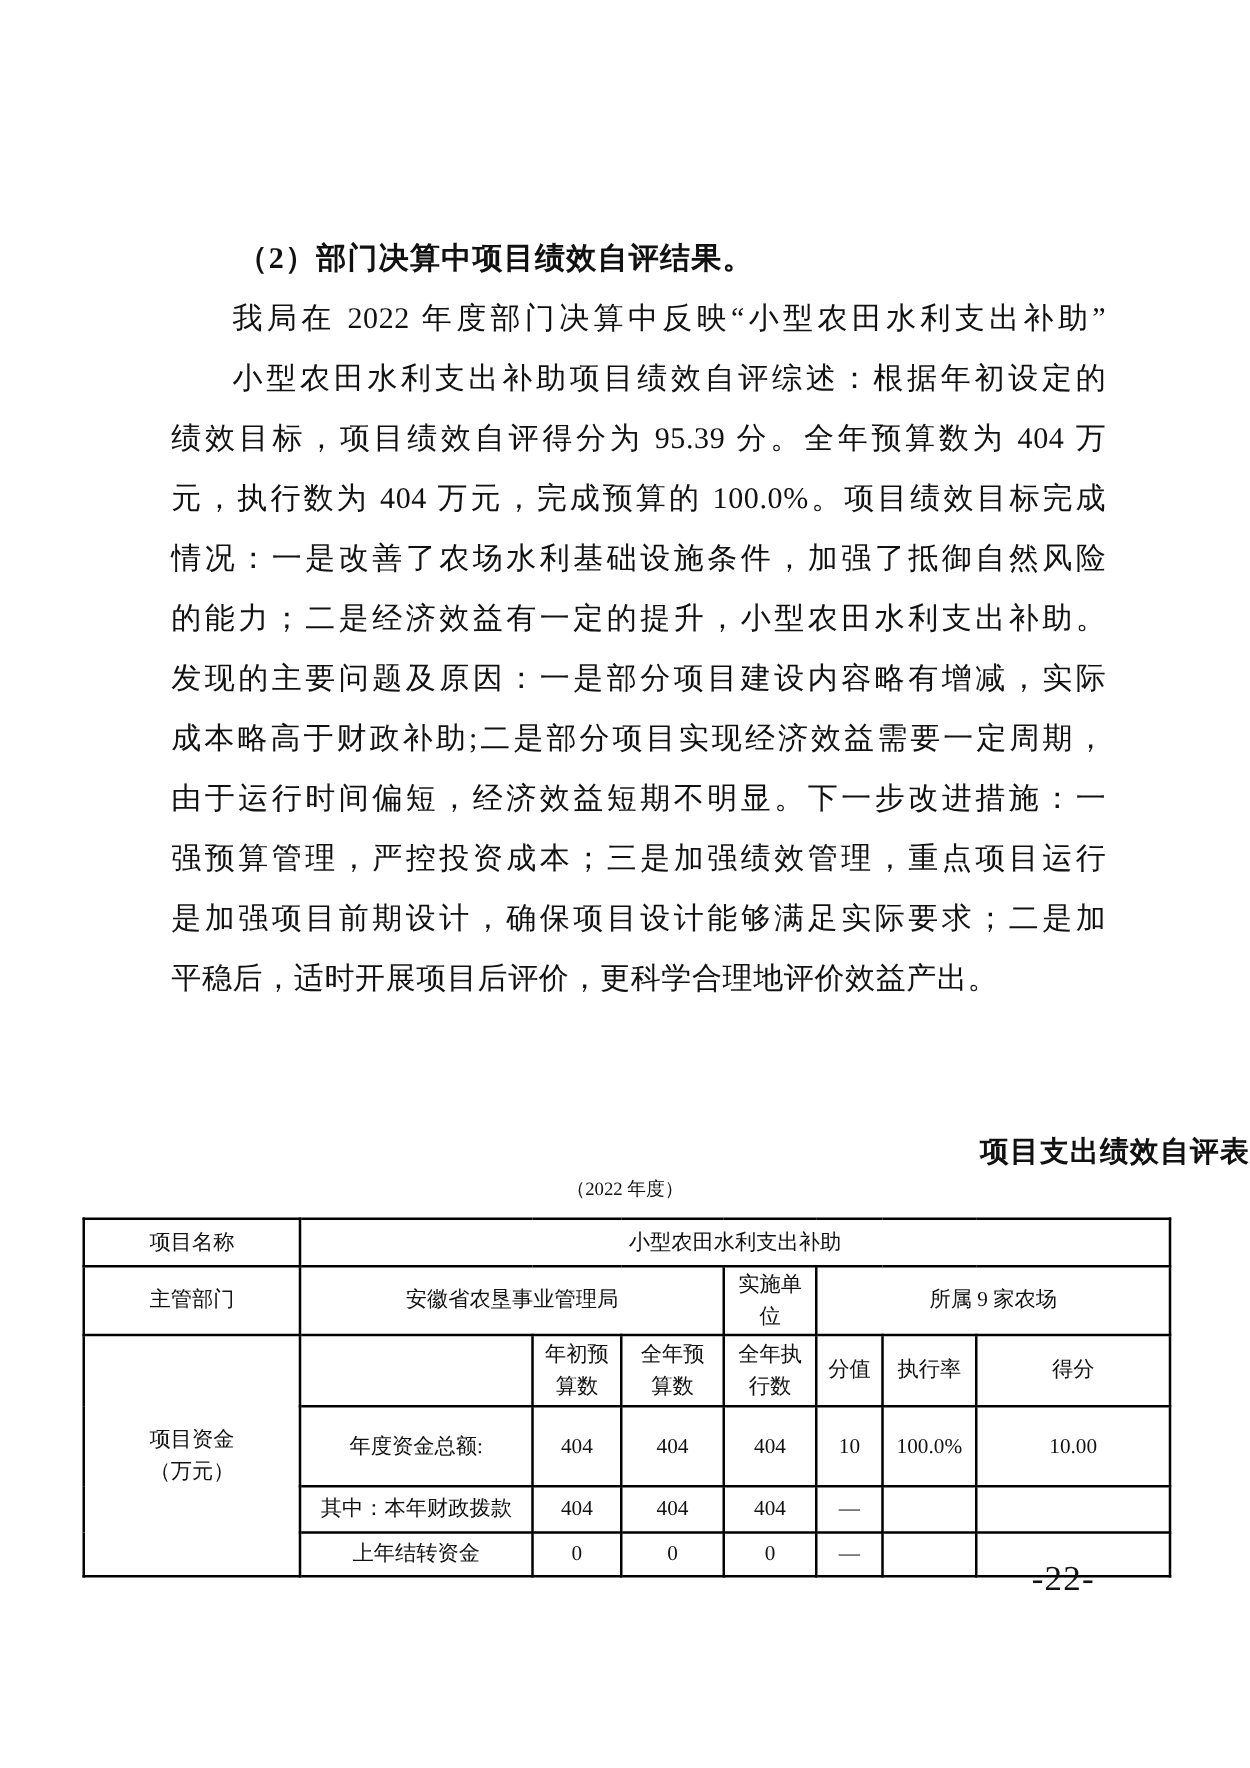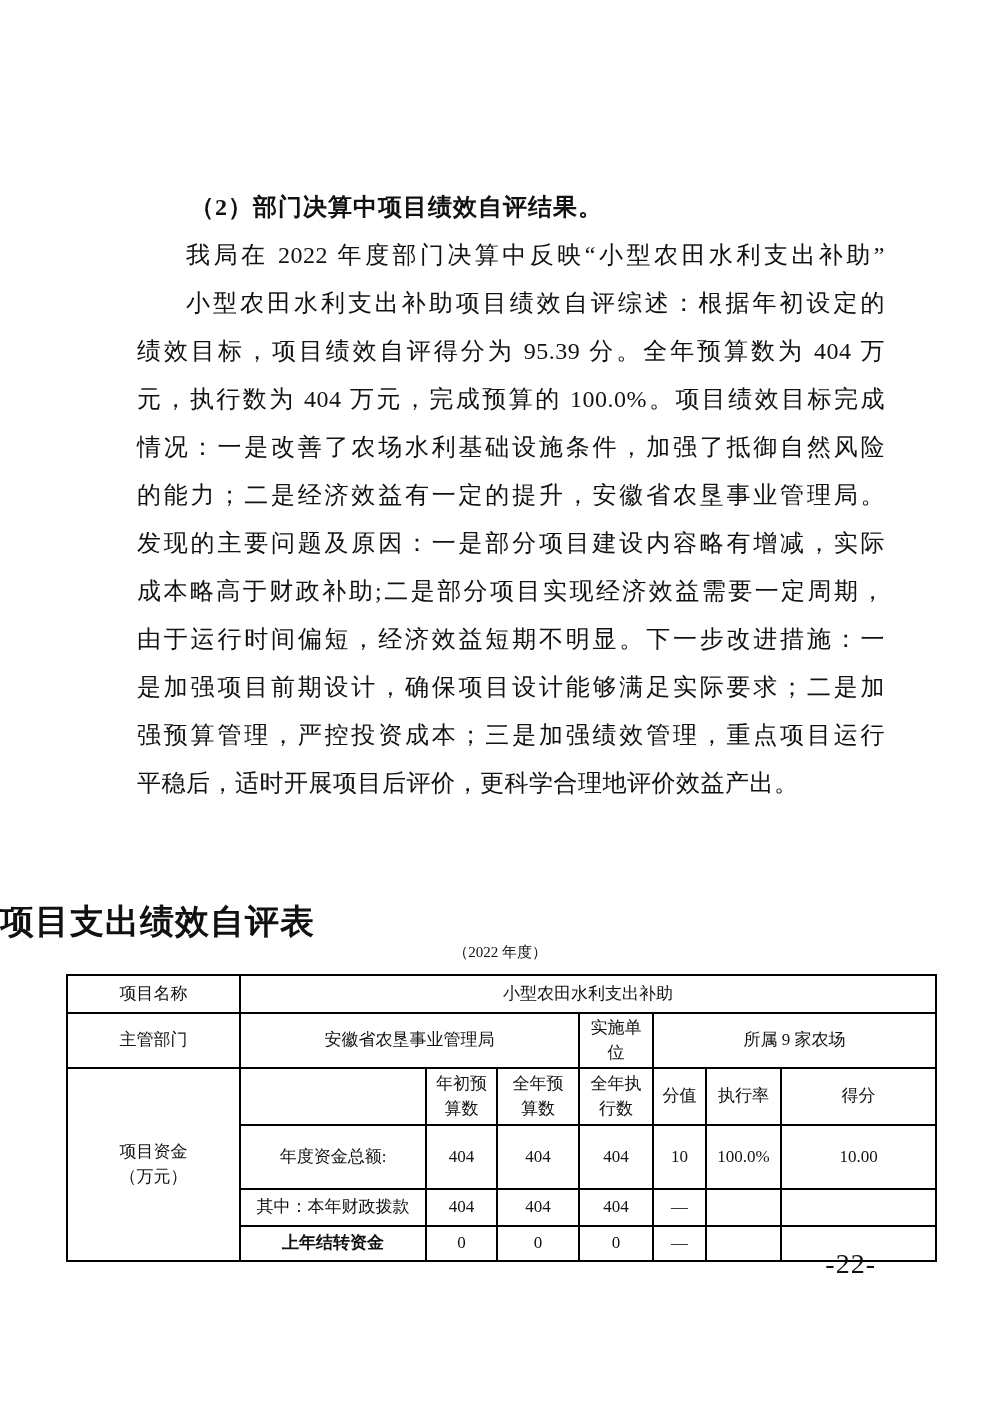--- a/index.html
+++ b/index.html
@@ -35,24 +35,24 @@
   .line.heading {
     font-weight: bold;
     text-indent: 53px;
     letter-spacing: 1px;
   }
 
   
   .table-title {
     position: absolute;
     left: 0; top: 901px; width: 1000px;
-    text-align: left;
+    text-align: right;
     font-family: "Liberation Sans", "DejaVu Sans", sans-serif;
     font-weight: bold;
-    font-size: 34px;
+    font-size: 23px;
     line-height: 40px;
     height: 40px;
     letter-spacing: 1px;
   }
   .table-subtitle {
     position: absolute;
     left: 0; top: 941px; width: 1000px;
     text-align: center;
     font-size: 15px;
     line-height: 22px;
@@ -71,21 +71,21 @@
     border: 2px solid #000000;
     font-size: 17px;
     line-height: 1.45;
     text-align: center;
     vertical-align: middle;
     padding: 2px 4px;
     white-space: pre-line;
     overflow: hidden;
   }
   td.al { text-align: left; padding-left: 9px; }
-  td.al-deep { text-align: left; padding-left: 60px; font-weight: bold; }
+  td.al-deep { text-align: left; padding-left: 60px; }
 
   .page-number {
     position: absolute;
     top: 1250px; right: 124px;
     font-size: 28px;
     line-height: 28px;
     letter-spacing: 1px;
   }
 </style>
 </head>
@@ -93,26 +93,26 @@
 
 <div class="page">
 
   <div class="text-block">
     <div class="line heading">（2）部门决算中项目绩效自评结果。</div>
     <div class="line just indent">我局在 2022 年度部门决算中反映“小型农田水利支出补助”</div>
     <div class="line just indent">小型农田水利支出补助项目绩效自评综述：根据年初设定的</div>
     <div class="line just">绩效目标，项目绩效自评得分为 95.39 分。全年预算数为 404 万</div>
     <div class="line just">元，执行数为 404 万元，完成预算的 100.0%。项目绩效目标完成</div>
     <div class="line just">情况：一是改善了农场水利基础设施条件，加强了抵御自然风险</div>
-    <div class="line just">的能力；二是经济效益有一定的提升，安徽省农垦事业管理局。</div>
+    <div class="line just">的能力；二是经济效益有一定的提升，小型农田水利支出补助。</div>
     <div class="line just">发现的主要问题及原因：一是部分项目建设内容略有增减，实际</div>
     <div class="line just">成本略高于财政补助;二是部分项目实现经济效益需要一定周期，</div>
     <div class="line just">由于运行时间偏短，经济效益短期不明显。下一步改进措施：一</div>
+    <div class="line just">强预算管理，严控投资成本；三是加强绩效管理，重点项目运行</div>
     <div class="line just">是加强项目前期设计，确保项目设计能够满足实际要求；二是加</div>
-    <div class="line just">强预算管理，严控投资成本；三是加强绩效管理，重点项目运行</div>
     <div class="line">平稳后，适时开展项目后评价，更科学合理地评价效益产出。</div>
   </div>
 
   <div class="table-title">项目支出绩效自评表</div>
   <div class="table-subtitle">（2022 年度）</div>
 
   <table class="selfeval">
     <colgroup>
       <col style="width:173px">
       <col style="width:186px">

